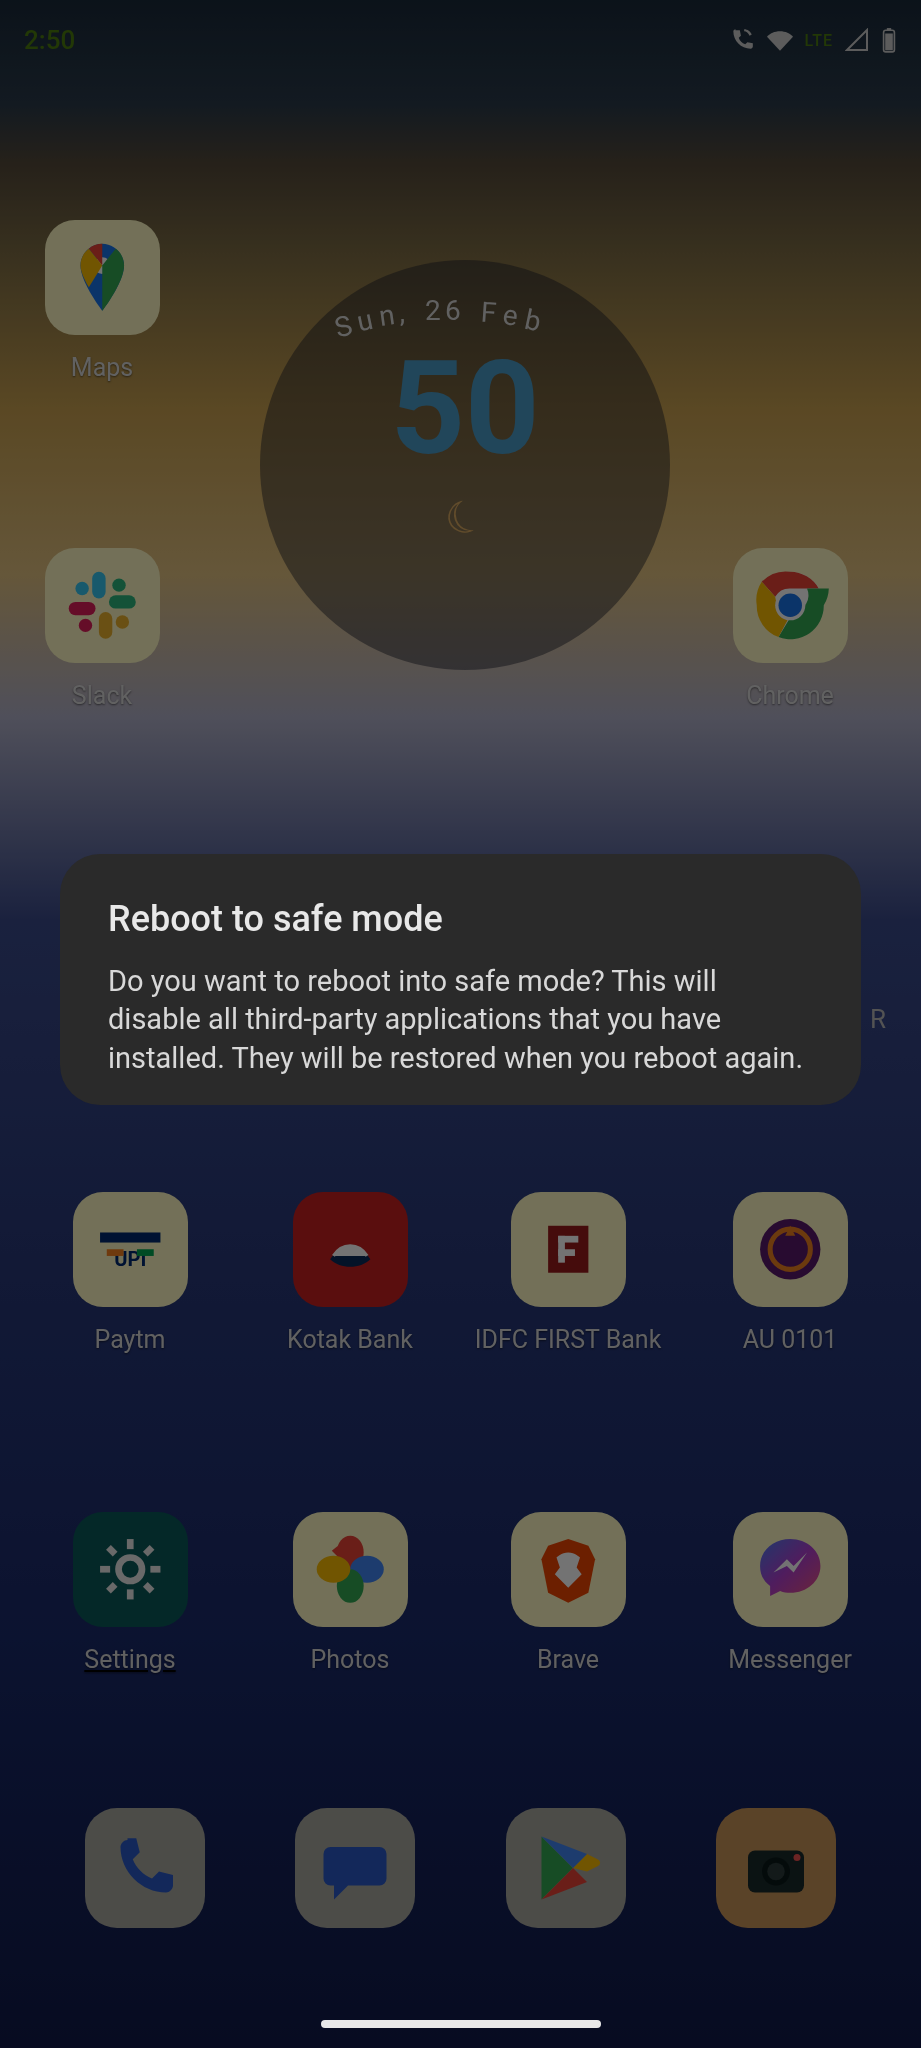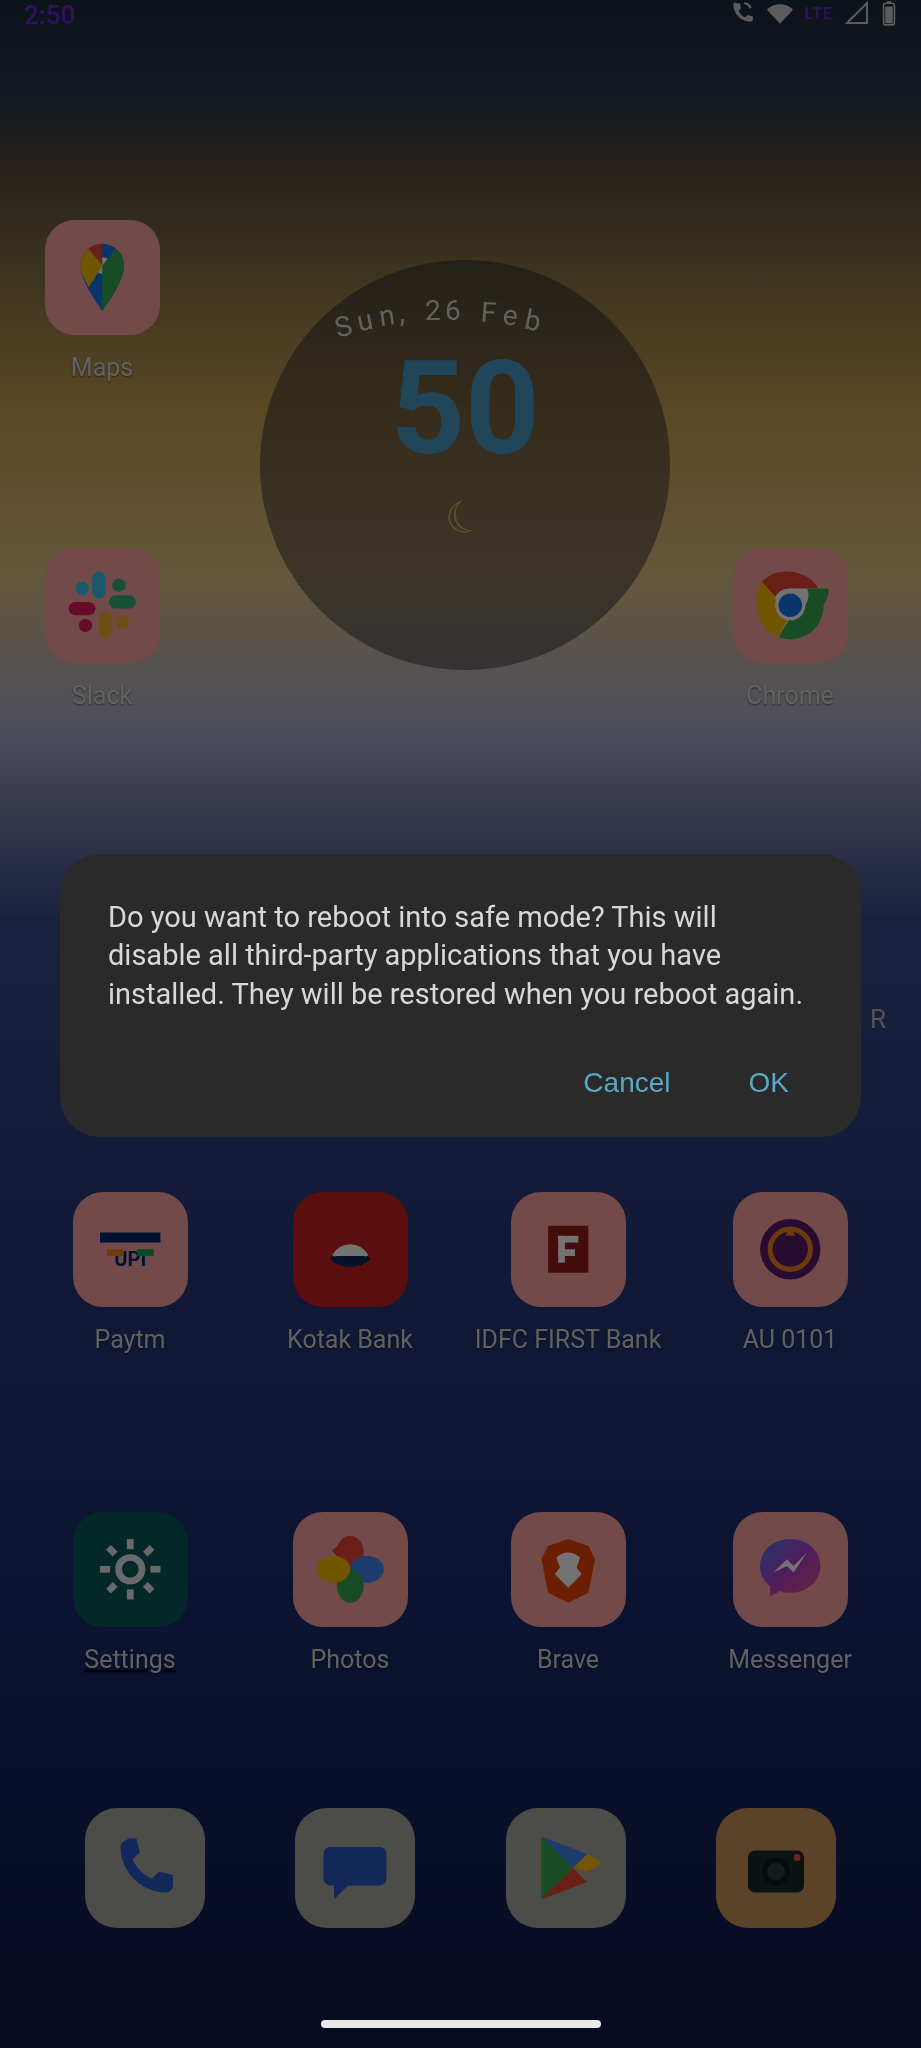--- a/index.html
+++ b/index.html
@@ -12,22 +12,22 @@
     background: linear-gradient(to bottom,
       #1a2a3a 0%, #2a3a4a 5%, #554a3a 8%, #7a6a44 12%,
       #c8a050 20%, #e0c080 28%, #b0b0c8 35%,
       #3a4a8a 45%, #2a3a7a 60%, #1a2a6a 80%, #101a4a 100%);
   }
   .dim-overlay { position: absolute; inset: 0; background: rgba(0,0,0,0.55); }
 
   
   .status-bar {
     position: absolute; top: 0; left: 0; right: 0; height: 80px;
-    display: flex; align-items: flex-start; justify-content: space-between;
-    padding: 0 24px; color: #6d28d9; font-size: 26px; font-weight: 500;
+    display: flex; align-items: center; justify-content: space-between;
+    padding: 0 24px; color: #4d7c0f; font-size: 26px; font-weight: 500;
   }
   .status-right { display: flex; align-items: center; gap: 12px; }
   .status-right svg { display: block; }
   .lte-text { font-size: 16px; letter-spacing: 1px; }
 
   
   .clock-widget {
     position: absolute; left: 260px; top: 260px; width: 410px; height: 410px;
     border-radius: 50%; background: rgba(20,25,40,0.45);
     display: flex; flex-direction: column; align-items: center; justify-content: flex-start;
@@ -40,21 +40,21 @@
   .clock-date-wrap span { position: absolute; }
   .clock-hours, .clock-mins {
     font-size: 130px; font-weight: 700; color: #4a9bc8; line-height: 1;
   }
   .clock-hours { margin-top: 6px; }
   .moon { margin-top: 18px; color: #d8a860; font-size: 44px; transform: rotate(-20deg); }
 
   
   .app { position: absolute; width: 180px; display: flex; flex-direction: column; align-items: center; }
   .app .icon-tile {
-    width: 115px; height: 115px; border-radius: 30px; background: #fca5a5;
+    width: 115px; height: 115px; border-radius: 30px; background: #fef9c3;
     display: flex; align-items: center; justify-content: center;
   }
   .app .label { margin-top: 18px; color: #d8d8d8; font-size: 25px; text-align: center; text-shadow: 0 1px 2px rgba(0,0,0,0.5); white-space: nowrap; }
 
   
   .pos-maps     { left: 12px;  top: 220px; }
   .pos-slack    { left: 12px;  top: 548px; }
   .pos-chrome   { left: 700px; top: 548px; }
   .pos-paytm    { left: 40px;  top: 1192px; }
   .pos-kotak    { left: 260px; top: 1192px; }
@@ -316,20 +316,17 @@
         <circle cx="24" cy="26" r="8" fill="#0a1a1a"></circle>
         <circle cx="24" cy="26" r="5" fill="#2a3a3a"></circle>
         <circle cx="36" cy="18" r="2" fill="#f05050"></circle>
       </svg>
   </div>
 </div>
 
 <div class="dim-overlay"></div>
 
 <div class="dialog">
+  <div class="dialog-title">Reboot to safe mode</div>
   <div class="dialog-body">Do you want to reboot into safe mode? This will disable all third-party applications that you have installed. They will be restored when you reboot again.</div>
-  <div class="dialog-actions">
-    <button class="dialog-btn">Cancel</button>
-    <button class="dialog-btn">OK</button>
-  </div>
 </div>
 
 <div class="nav-bar"></div>
 
 </body></html>

